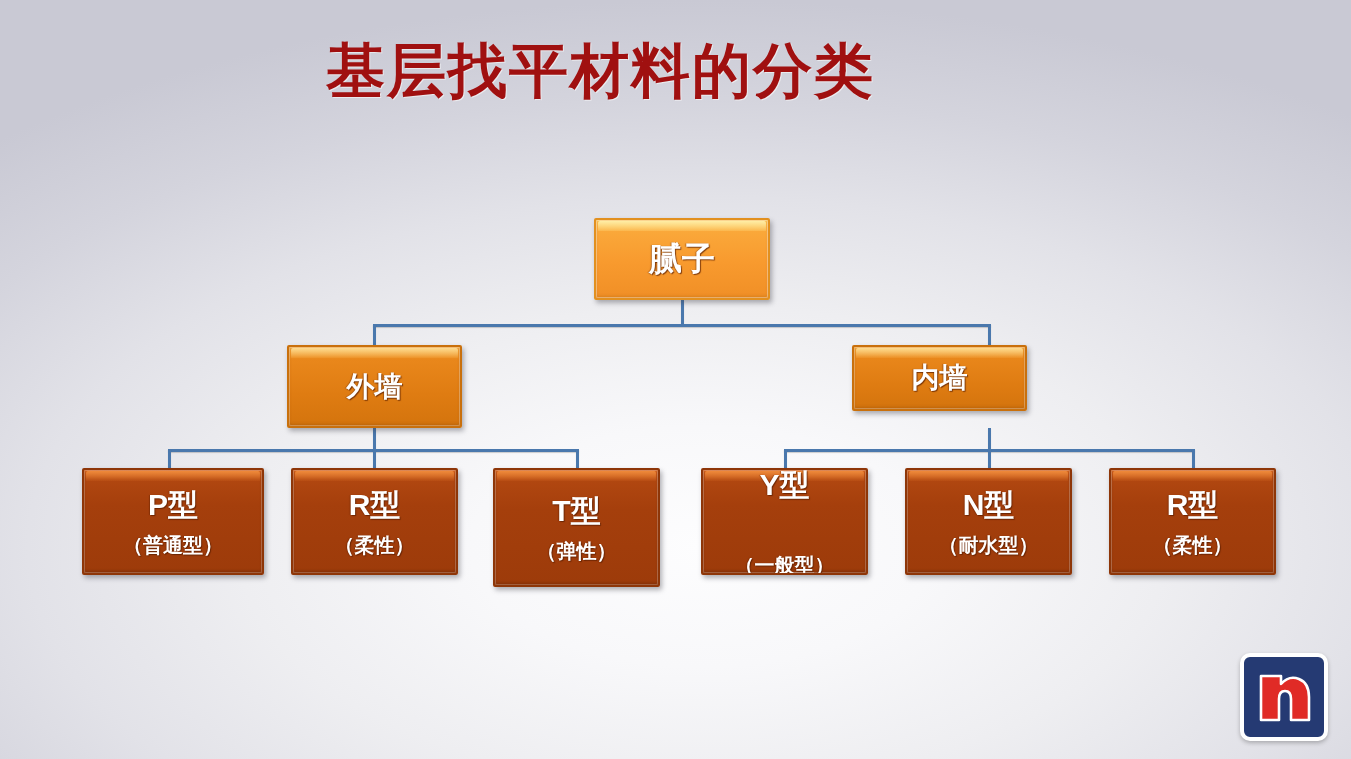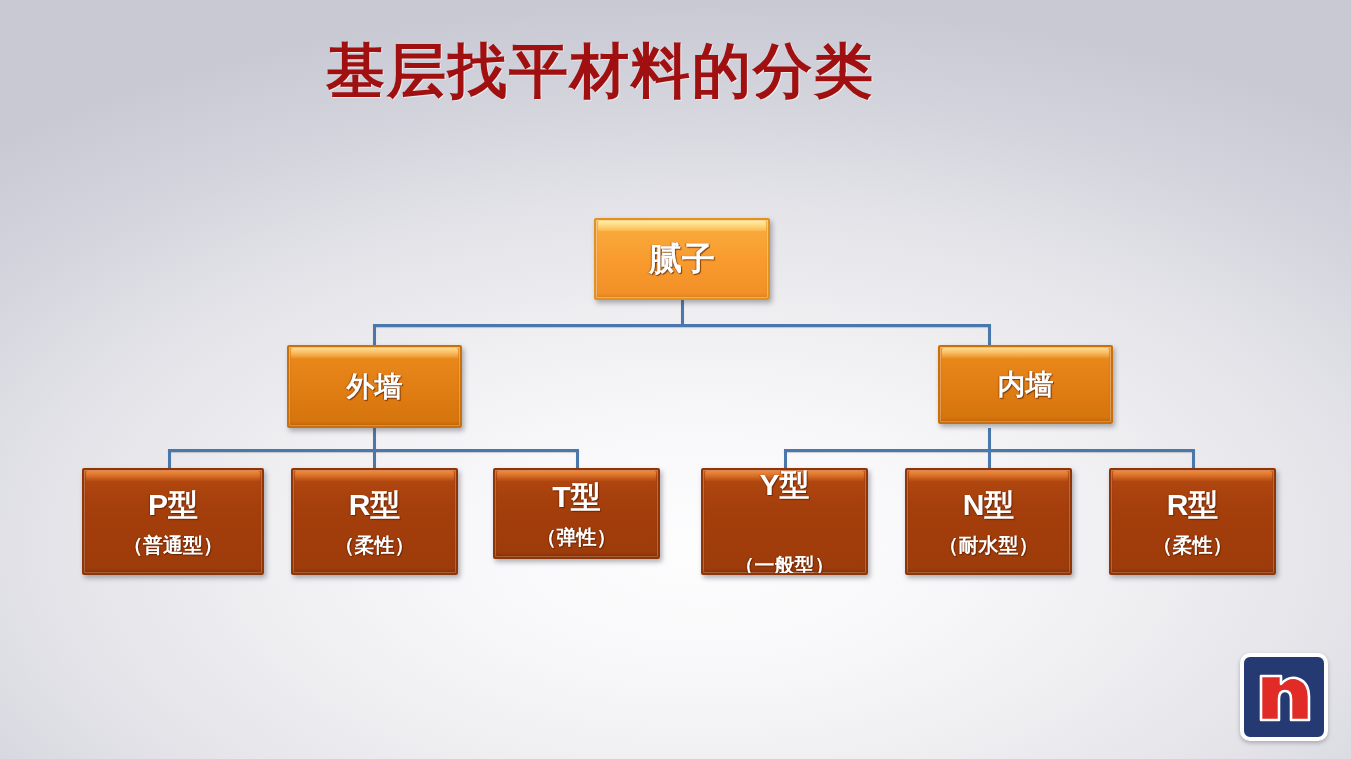--- a/index.html
+++ b/index.html
@@ -186,35 +186,35 @@
   <div class="line v" style="left:988px; top:449px; height:20px;"></div>
   <div class="line v" style="left:1192px; top:449px; height:20px;"></div>
 
   <div class="node level-root" style="left:594px; top:218px; width:176px; height:82px;">
     <span class="line1">腻子</span>
   </div>
 
   <div class="node level-2" style="left:287px; top:345px; width:175px; height:83px;">
     <span class="line1">外墙</span>
   </div>
-  <div class="node level-2" style="left:938px; top:345px; width:175px; height:79px;">
+  <div class="node level-2" style="left:852px; top:345px; width:175px; height:66px;">
     <span class="line1">内墙</span>
   </div>
 
   <div class="node level-3" style="left:82px; top:468px; width:182px; height:107px;">
     <span class="line1">P型</span>
     <span class="line2">（普通型）</span>
   </div>
 
   <div class="node level-3" style="left:291px; top:468px; width:167px; height:107px;">
     <span class="line1">R型</span>
     <span class="line2">（柔性）</span>
   </div>
 
-  <div class="node level-3" style="left:493px; top:468px; width:167px; height:91px;">
+  <div class="node level-3" style="left:493px; top:468px; width:167px; height:119px;">
     <span class="line1">T型</span>
     <span class="line2">（弹性）</span>
   </div>
 
   <div class="node level-3" style="left:701px; top:468px; width:167px; height:107px;gap:40px;">
     <span class="line1">Y型</span>
     <span class="line2">（一般型）</span>
   </div>
 
   <div class="node level-3" style="left:905px; top:468px; width:167px; height:107px;">

